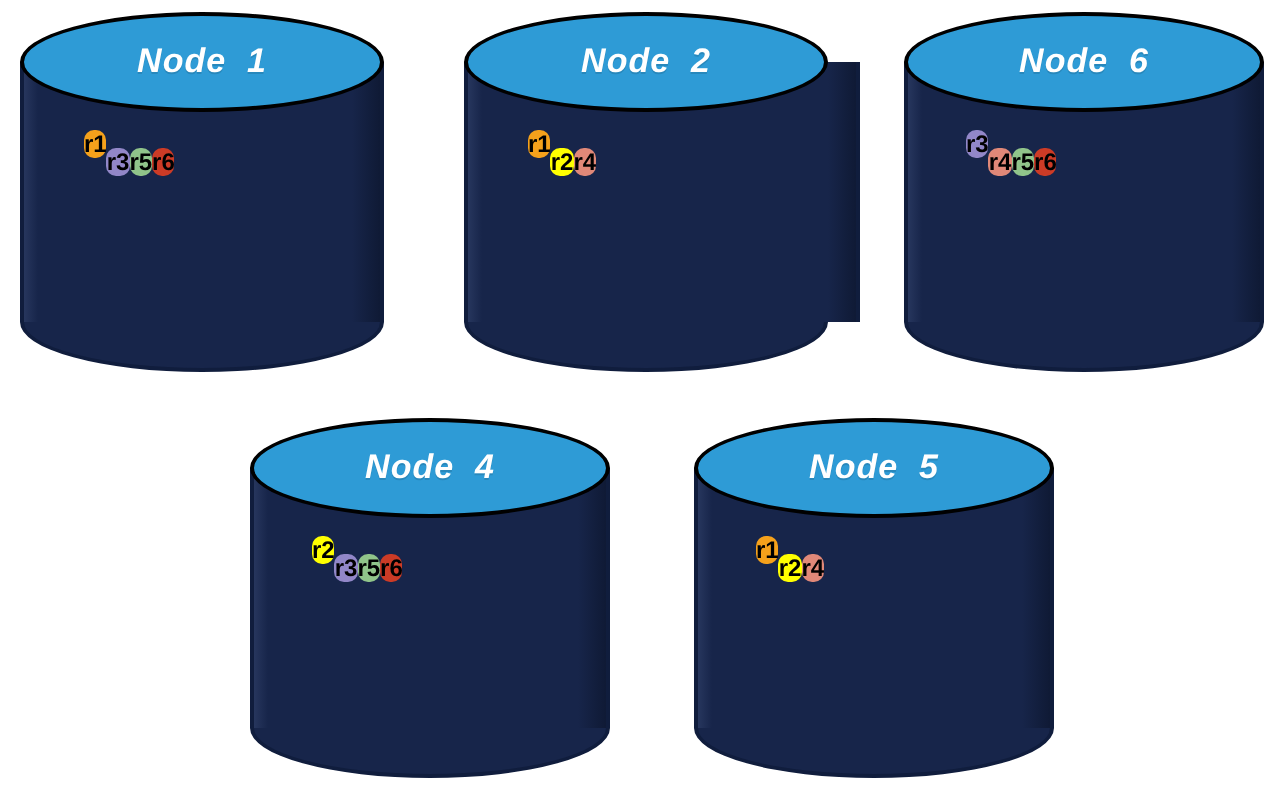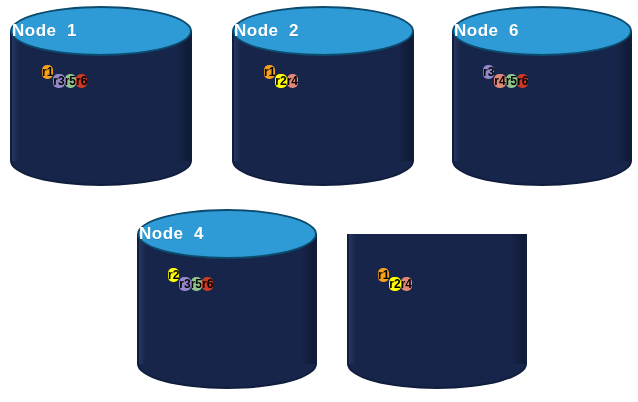--- a/index.html
+++ b/index.html
@@ -50,27 +50,28 @@
     opacity: .75;
   }
   .cyl-shade-right {
     position: absolute;
     background: linear-gradient(to left, #0d1730 0%, rgba(23,37,74,0) 100%);
     opacity: .8;
   }
   .cyl-top {
     position: absolute;
     left: 0;
-    border: 2px solid #0c4a6e;
+    border: 2px solid #000000;
     background: #2e9bd6;
     border-radius: 50%;
     box-sizing: border-box;
     display: flex;
     align-items: center;
-    justify-content: flex-start;
+    justify-content: center;
+    font-style: italic;
   }
   .node-label {
     color: #ffffff;
     font-weight: bold;
     font-size: 17px;
     letter-spacing: .5px;
     white-space: pre;
     text-shadow: 0 1px 0 rgba(0,0,0,.12);
   }
 
@@ -118,21 +119,21 @@
           <span class="replica-label">r3</span>
         </div>
         <div class="replica" style="background: rgb(144, 196, 138);">
           <span class="replica-label">r5</span>
         </div>
         <div class="replica" style="background: rgb(204, 59, 38);">
           <span class="replica-label">r6</span>
         </div>
       </div>
     </div>
-    <div class="node" style="left: 232px; top: 6px; width: 182px; height: 180px;">
+    <div class="node" style="left: 232px; top: 6px; width: 182px; height: 180px; padding-left: 16px;">
       <div class="cyl-bottom" style="width: 182px; height: 50px; top: 130px;"></div>
       <div class="cyl-body" style="top: 25px; height: 130px; border-top: none; border-bottom: none;"></div>
       <div class="cyl-shade-left" style="left: 2px; top: 25px; width: 7px; height: 130px;"></div>
       <div class="cyl-shade-right" style="right: 2px; top: 25px; width: 14px; height: 130px;"></div>
       <div class="cyl-top" style="width: 182px; height: 50px; top: 0px;">
         <span class="node-label">Node  2</span>
       </div>
       <div class="replica-list" style="width: 119px; left: 32px; top: 59px;">
         <div class="replica" style="background: rgb(245, 161, 27);">
           <span class="replica-label">r1</span>
@@ -161,21 +162,21 @@
           <span class="replica-label">r4</span>
         </div>
         <div class="replica" style="background: rgb(144, 196, 138);">
           <span class="replica-label">r5</span>
         </div>
         <div class="replica" style="background: rgb(204, 59, 38);">
           <span class="replica-label">r6</span>
         </div>
       </div>
     </div>
-    <div class="node" style="left: 137px; top: 209px; width: 180px; height: 180px;">
+    <div class="node" style="left: 125px; top: 209px; width: 180px; height: 180px;">
       <div class="cyl-bottom" style="width: 180px; height: 50px; top: 130px;"></div>
       <div class="cyl-body" style="top: 25px; height: 130px; border-top: none; border-bottom: none;"></div>
       <div class="cyl-shade-left" style="left: 2px; top: 25px; width: 7px; height: 130px;"></div>
       <div class="cyl-shade-right" style="right: 2px; top: 25px; width: 14px; height: 130px;"></div>
       <div class="cyl-top" style="width: 180px; height: 50px; top: 0px;">
         <span class="node-label">Node  4</span>
       </div>
       <div class="replica-list" style="width: 118px; left: 31px; top: 59px;">
         <div class="replica" style="background: rgb(255, 255, 0);">
           <span class="replica-label">r2</span>
@@ -189,20 +190,23 @@
         <div class="replica" style="background: rgb(204, 59, 38);">
           <span class="replica-label">r6</span>
         </div>
       </div>
     </div>
     <div class="node" style="left: 347px; top: 209px; width: 180px; height: 180px;">
       <div class="cyl-bottom" style="width: 180px; height: 50px; top: 130px;"></div>
       <div class="cyl-body" style="top: 25px; height: 130px; border-top: none; border-bottom: none;"></div>
       <div class="cyl-shade-left" style="left: 2px; top: 25px; width: 7px; height: 130px;"></div>
       <div class="cyl-shade-right" style="right: 2px; top: 25px; width: 14px; height: 130px;"></div>
+      <div class="cyl-top" style="width: 180px; height: 50px; top: 0px;">
+        <span class="node-label">Node  5</span>
+      </div>
       <div class="replica-list" style="width: 118px; left: 31px; top: 59px;">
         <div class="replica" style="background: rgb(245, 161, 27);">
           <span class="replica-label">r1</span>
         </div>
         <div class="replica" style="background: rgb(255, 255, 0);">
           <span class="replica-label">r2</span>
         </div>
         <div class="replica" style="background: rgb(224, 136, 120);">
           <span class="replica-label">r4</span>
         </div>

